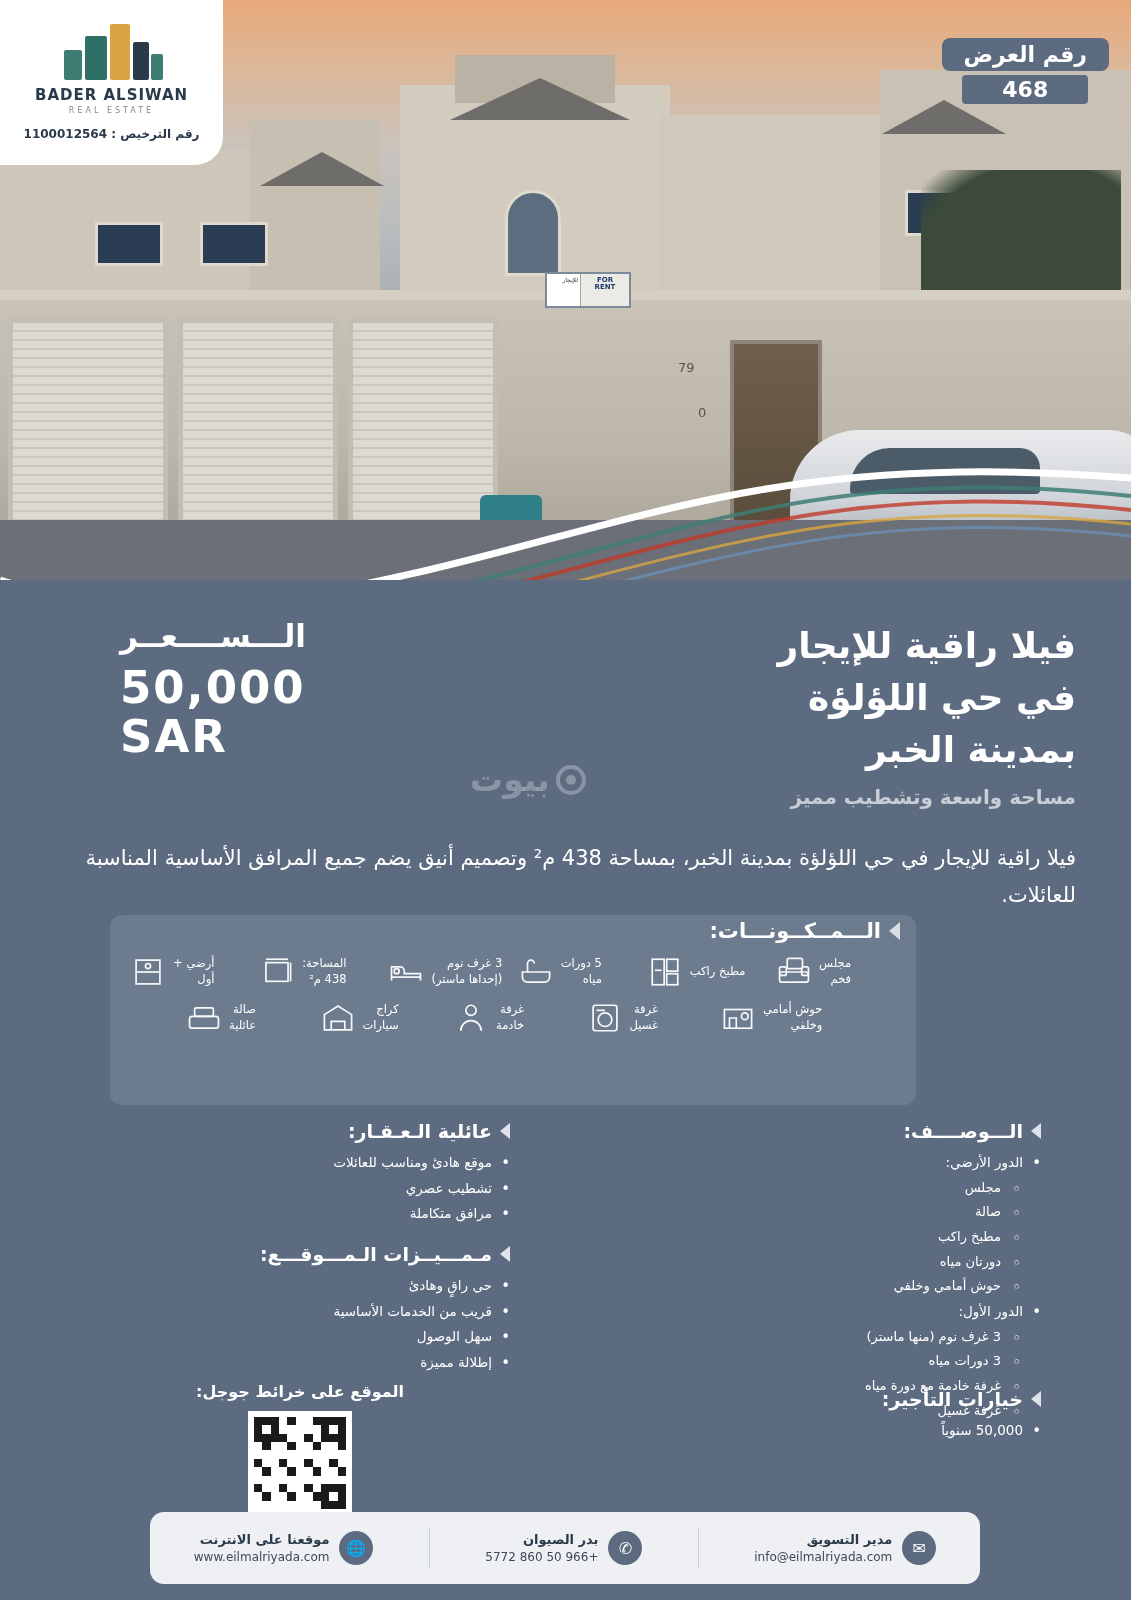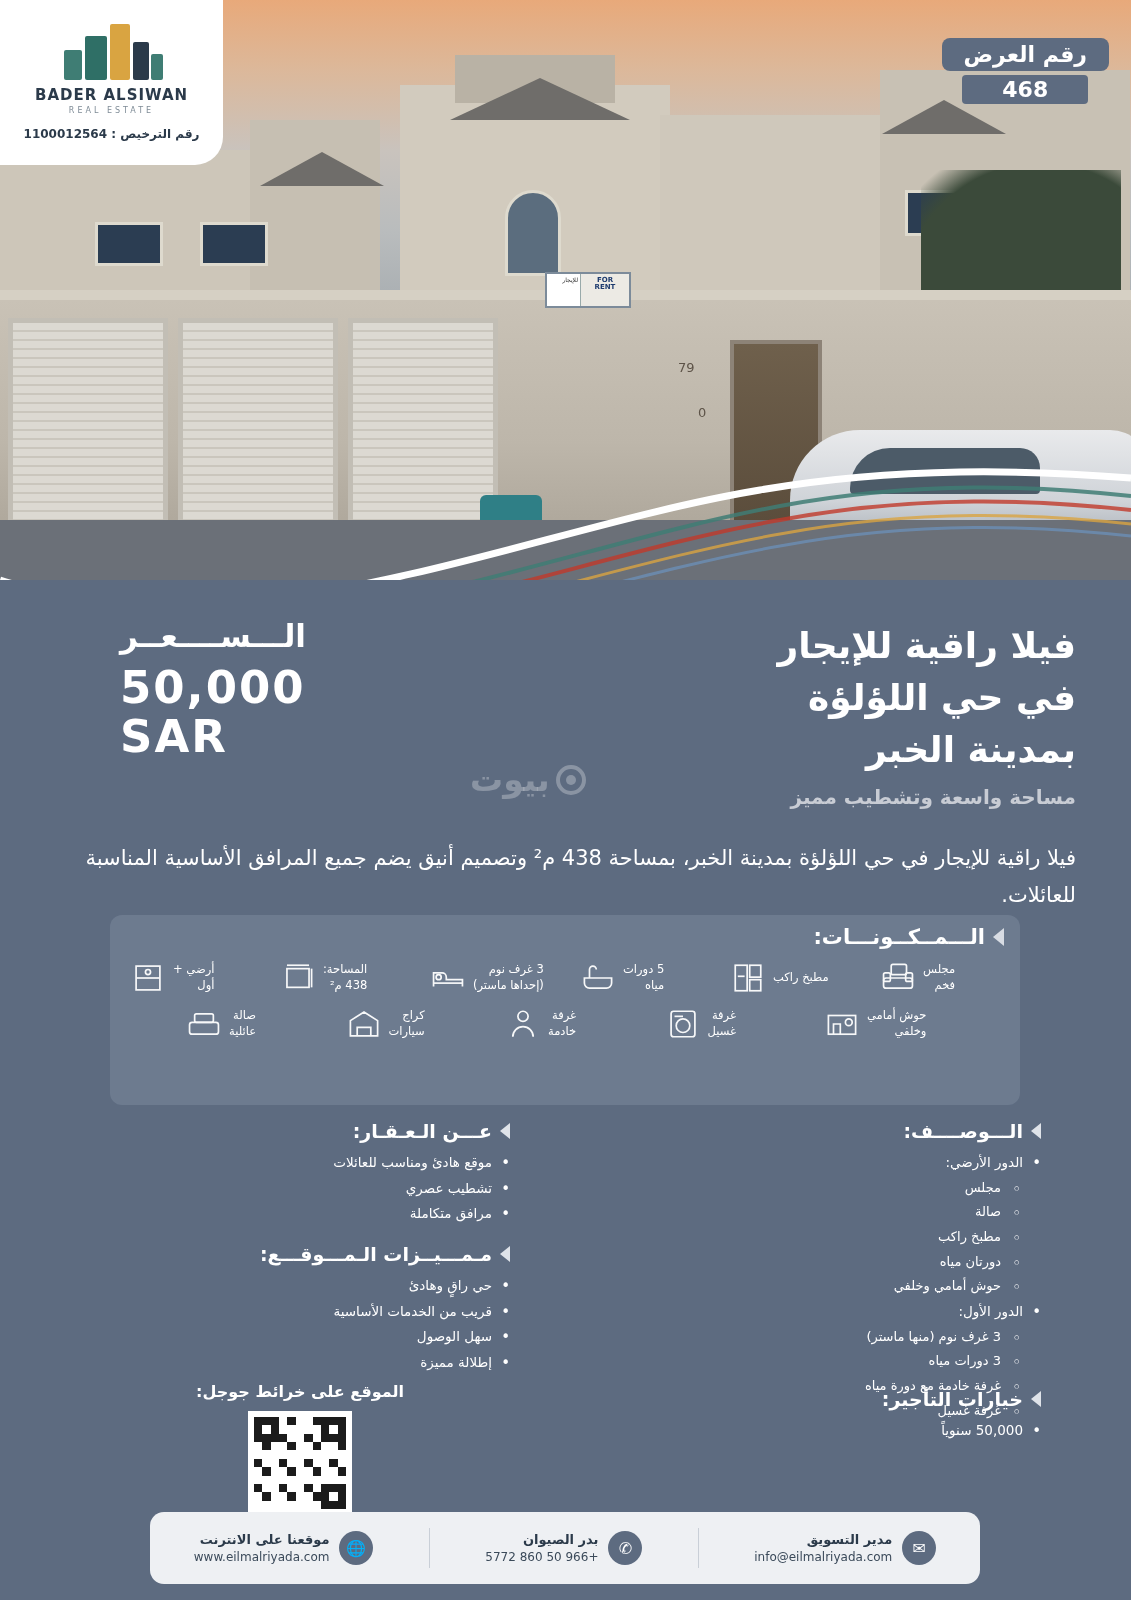--- a/index.html
+++ b/index.html
@@ -116,22 +116,22 @@
   .wm .wm-ring { display: inline-block; width: 30px; height: 30px; border: 4px solid rgba(255,255,255,0.28); border-radius: 50%; vertical-align: -4px; margin-left: 6px; position: relative;}
   .wm .wm-ring:after { content:""; position:absolute; width:10px;height:10px;background:rgba(255,255,255,0.28); border-radius:50%; left:6px; top:6px;}
 
   .intro {
     position: absolute; right: 55px; top: 840px; width: 1020px; color: #fff;
     font-size: 21px; line-height: 1.75; text-align: right;
   }
 
   
   .feat-panel {
-    position: absolute; left: 110px; top: 915px; width: 910px; height: 190px;
-    background: #6d7b8f; border-radius: 12px; padding: 10px 16px;
+    position: absolute; left: 110px; top: 915px; width: 806px; height: 190px;
+    background: #6d7b8f; border-radius: 12px; padding: 4px 16px;
   }
   .sec-head { display: flex; align-items: center; justify-content: flex-start; gap: 8px; }
   .sec-head .arrow {
     width: 0; height: 0; border-top: 9px solid transparent; border-bottom: 9px solid transparent;
     border-right: 11px solid #d8dce3;
   }
   .sec-head .sec-title { color: #fff; font-size: 21px; font-weight: bold; letter-spacing: 1px; }
   .feat-panel .sec-head { justify-content: flex-start; flex-direction: row; width: 100%; }
   .feat-row { display: flex; justify-content: space-between; margin-top: 12px; padding: 0 4px; }
   .feat {
@@ -408,21 +408,21 @@
       <span>خيارات التأجير:</span>
     </div>
     <ul class="lst">
       <li>50,000 سنوياً</li>
     </ul>
   </div>
 
   <div class="col-left">
     <div class="blk-title">
       <div class="arrow"></div>
-      <span>عـــن الـعـقـار:</span>
+      <span>عائلية الـعـقـار:</span>
     </div>
     <ul class="lst">
       <li>موقع هادئ ومناسب للعائلات</li>
       <li>تشطيب عصري</li>
       <li>مرافق متكاملة</li>
     </ul>
 
     <div class="blk-title" style="margin-top:16px">
       <div class="arrow"></div>
       <span>مـمـــيــزات الـمـــوقـــع:</span>

